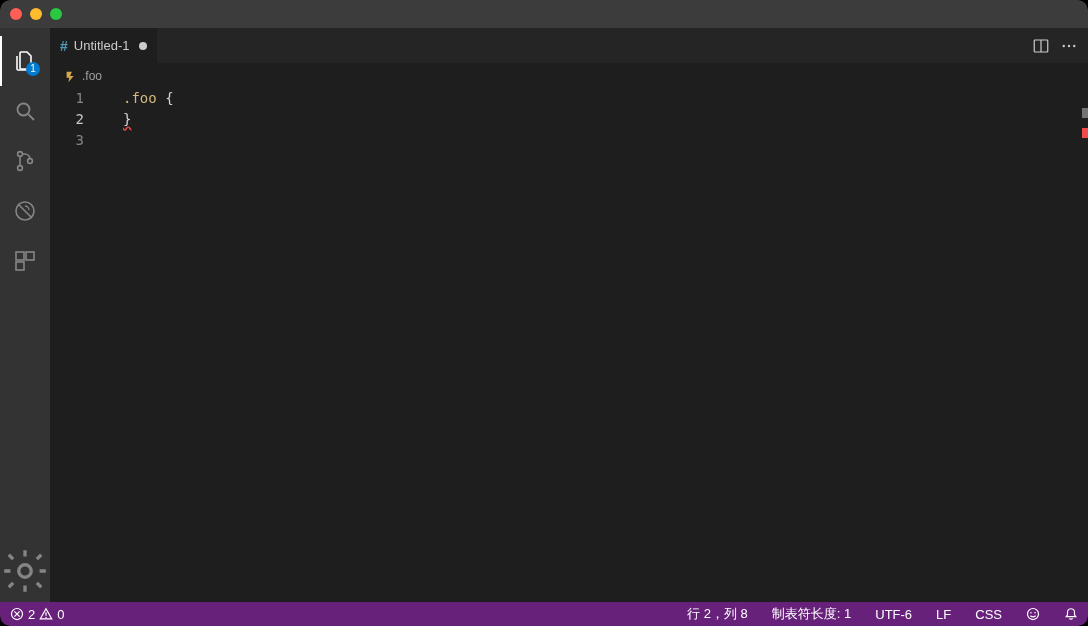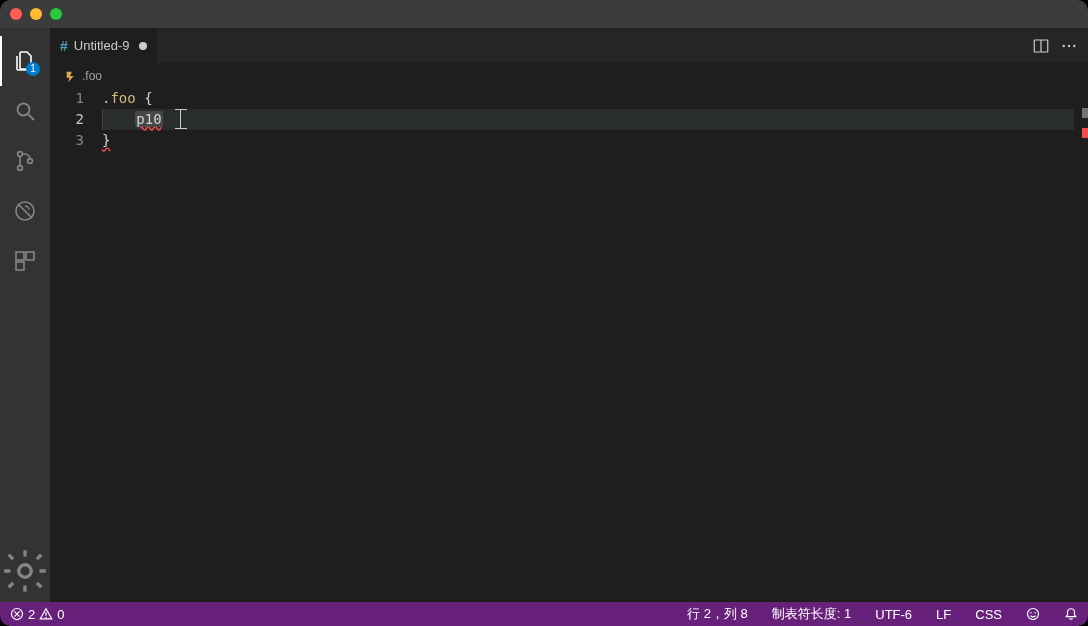--- a/index.html
+++ b/index.html
@@ -169,21 +169,21 @@
     text-align: right;
     color: #858585;
     padding-right: 18px;
     user-select: none;
     background: #1e1e1e;
     padding-top: 0;
   }
   .gutter .ln { height: 21px; }
   .gutter .ln.active { color: #c6c6c6; }
   .code-lines { flex: 1; position: relative; }
-  .code-line { height: 21px; white-space: pre; position: relative; }
+  .code-line { height: 21px; white-space: pre; position: relative; margin-left: 21px; }
   .code-line.active { background: #2a2d2e; margin-right: 4px; }
   .sel { color: #d7ba7d; }
   .brace { color: #d4d4d4; }
   .word-hl {
     background: rgba(90,90,90,0.6);
     border-radius: 2px;
     padding: 0 1px;
   }
   .indent-guide {
     display: inline-block;
@@ -315,21 +315,21 @@
             <path d="M12 2v3M12 19v3M4.2 4.2l2.1 2.1M17.7 17.7l2.1 2.1M2 12h3M19 12h3M4.2 19.8l2.1-2.1M17.7 6.3l2.1-2.1" stroke="currentColor" stroke-width="1.6"></path>
           </svg>
       </div>
     </div>
 
     <div class="editor-group">
 
       <div class="tabs-row">
         <div class="tab">
           <span class="file-icon">#</span>
-          <span>Untitled-9</span>
+          <span>Untitled-1</span>
           <span class="dirty-dot"></span>
         </div>
         <div class="tabs-actions">
           <svg viewBox="0 0 24 24">
               <rect x="3" y="4" width="18" height="16" rx="1" fill="none" stroke="currentColor" stroke-width="1.6"></rect>
               <line x1="12" y1="4" x2="12" y2="20" stroke="currentColor" stroke-width="1.6"></line>
             </svg>
           <svg viewBox="0 0 24 24">
               <circle cx="5" cy="12" r="1.6" fill="currentColor"></circle>
               <circle cx="12" cy="12" r="1.6" fill="currentColor"></circle>
@@ -348,21 +348,20 @@
       </div>
 
       <div class="editor">
         <div class="gutter">
           <div class="ln">1</div>
           <div class="ln active">2</div>
           <div class="ln">3</div>
         </div>
         <div class="code-lines">
           <div class="code-line"><span class="sel">.foo</span><span class="brace"> {</span></div>
-          <div class="code-line active"><span class="indent-guide"></span><span>   </span><span class="word-hl err-squiggle">p10</span><span class="ibeam-cursor"><span></span></span></div>
           <div class="code-line"><span class="err-squiggle">}</span></div>
         </div>
         <div class="overview-ruler">
           <div class="ov-mark cursor" style="top:20px"></div>
           <div class="ov-mark err" style="top:40px"></div>
         </div>
       </div>
 
     </div>
   </div>

